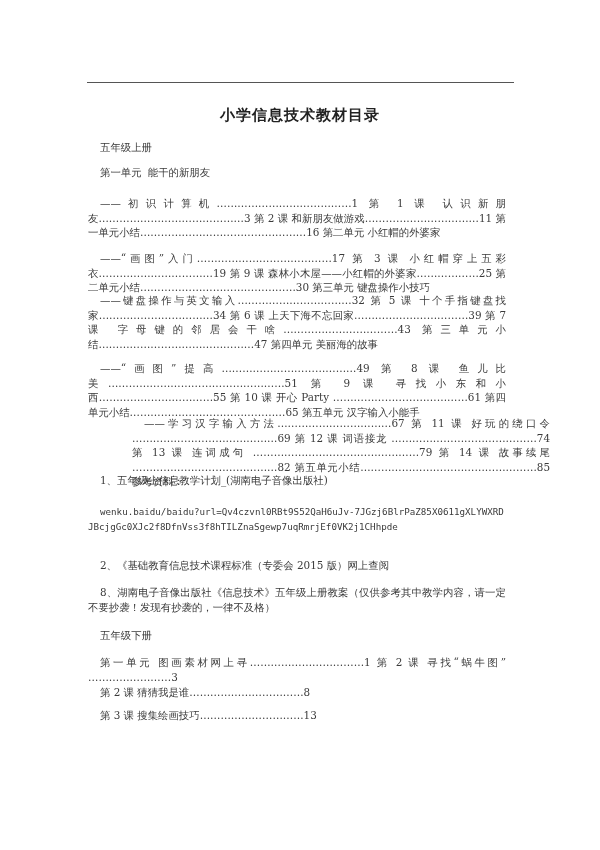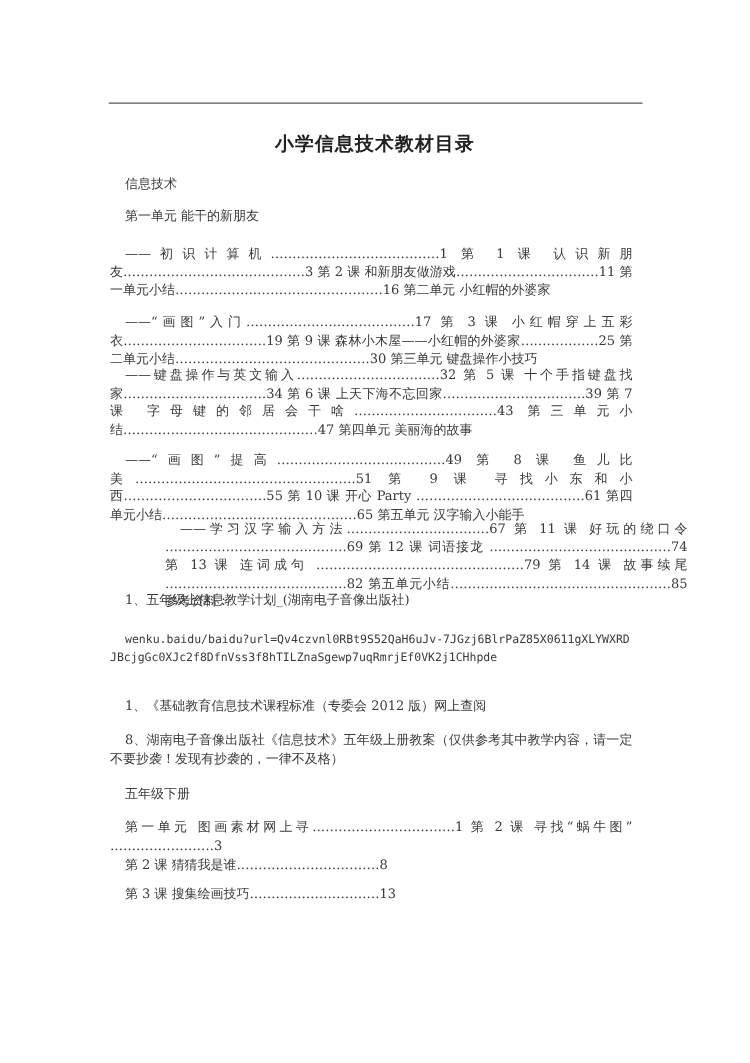--- a/index.html
+++ b/index.html
@@ -17,31 +17,31 @@
             text-indent: 12px; word-break: break-all; }
   </style>
 </head>
 <body>
 
 <div>
   <div class="rule"></div>
 
   <div class="title">小学信息技术教材目录</div>
 
-  <p class="p" style="top:140px;">信息技术</p>
-  <p class="p" style="top:166px;">第一单元  能干的新朋友</p>
+  <p class="p" style="top:140px;">五年级上册</p>
+  <p class="p" style="top:166px;font-family:Liberation Mono, monospace;">第一单元  能干的新朋友</p>
 
   <p class="p" style="top:196px;">——初识计算机…………………………………1 第 1 课  认识新朋友……………………………………3 第 2 课 和新朋友做游戏……………………………11 第一单元小结…………………………………………16 第二单元  小红帽的外婆家</p>
   <p class="p" style="top:251px;">——“画图”入门…………………………………17 第 3 课  小红帽穿上五彩衣……………………………19 第 9 课  森林小木屋——小红帽的外婆家………………25 第二单元小结………………………………………30 第三单元  键盘操作小技巧</p>
   <p class="p" style="top:293px;">——键盘操作与英文输入……………………………32 第 5 课  十个手指键盘找家……………………………34 第 6 课  上天下海不忘回家……………………………39 第 7 课  字母键的邻居会干啥……………………………43 第三单元小结………………………………………47  第四单元  美丽海的故事</p>
   <p class="p" style="top:361px;">——“画图”提高…………………………………49 第 8 课  鱼儿比美……………………………………………51 第 9 课 寻找小东和小西……………………………55 第 10 课  开心 Party …………………………………61 第四单元小结………………………………………65 第五单元  汉字输入小能手</p>
   <p class="p" style="top:416px;margin-left:44px;">——学习汉字输入方法……………………………67 第 11 课  好玩的绕口令 ……………………………………69 第 12 课  词语接龙 ……………………………………74 第 13 课  连词成句 …………………………………………79 第 14 课  故事续尾 ……………………………………82 第五单元小结……………………………………………85 参考资料：</p>
 
   <p class="p" style="top:473px;">1、五年级上信息教学计划_(湖南电子音像出版社)</p>
   <p class="p mono" style="top:505px;">wenku.baidu/baidu?url=Qv4czvnl0RBt9S52QaH6uJv-7JGzj6BlrPaZ85X0611gXLYWXRDJBcjgGc0XJc2f8DfnVss3f8hTILZnaSgewp7uqRmrjEf0VK2j1CHhpde</p>
-  <p class="p" style="top:558px;">1、《基础教育信息技术课程标准（专委会 2012 版）网上查阅</p>
+  <p class="p" style="top:558px;">2、《基础教育信息技术课程标准（专委会 2015 版）网上查阅</p>
   <p class="p" style="top:585px;">8、湖南电子音像出版社《信息技术》五年级上册教案（仅供参考其中教学内容，请一定不要抄袭！发现有抄袭的，一律不及格）</p>
 
   <p class="p" style="top:628px;">五年级下册</p>
   <p class="p" style="top:655px;">第一单元  图画素材网上寻……………………………1 第 2 课  寻找“蜗牛图”  ……………………3</p>
   <p class="p" style="top:685px;">第 2 课  猜猜我是谁……………………………8</p>
   <p class="p" style="top:708px;">第 3 课  搜集绘画技巧…………………………13</p>
 </div>
 
 </body></html>

